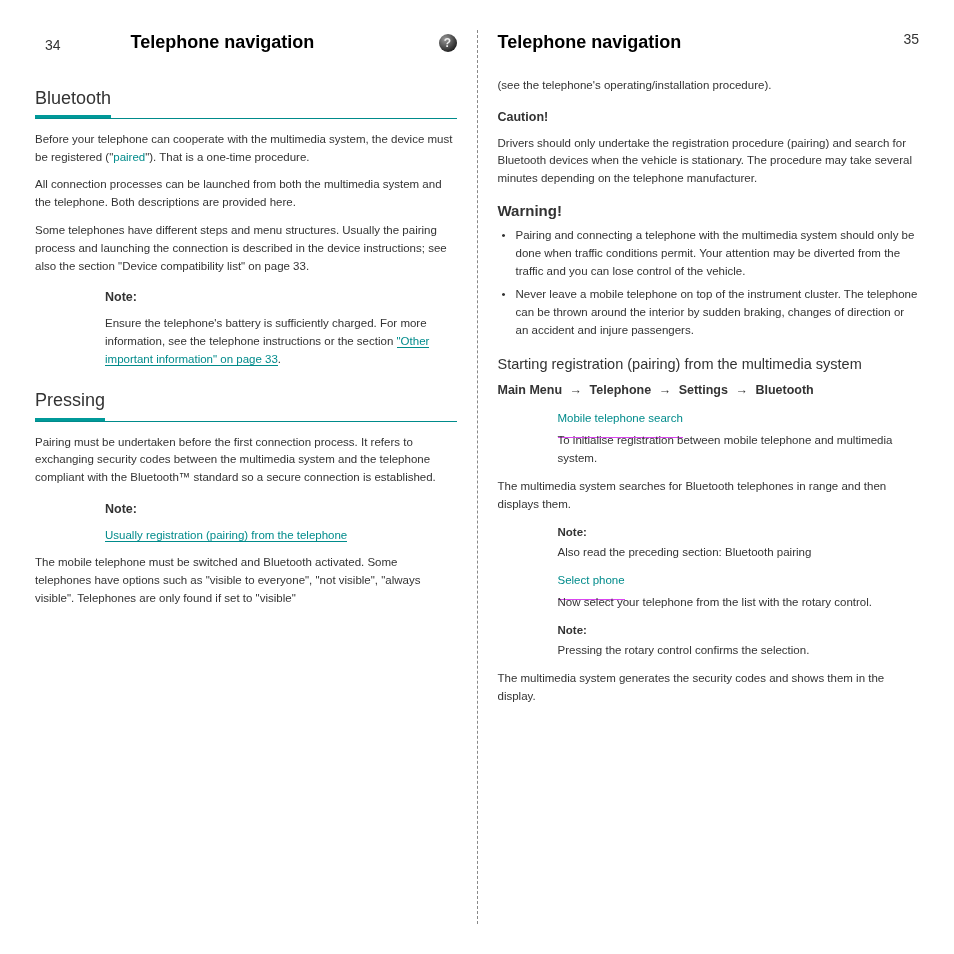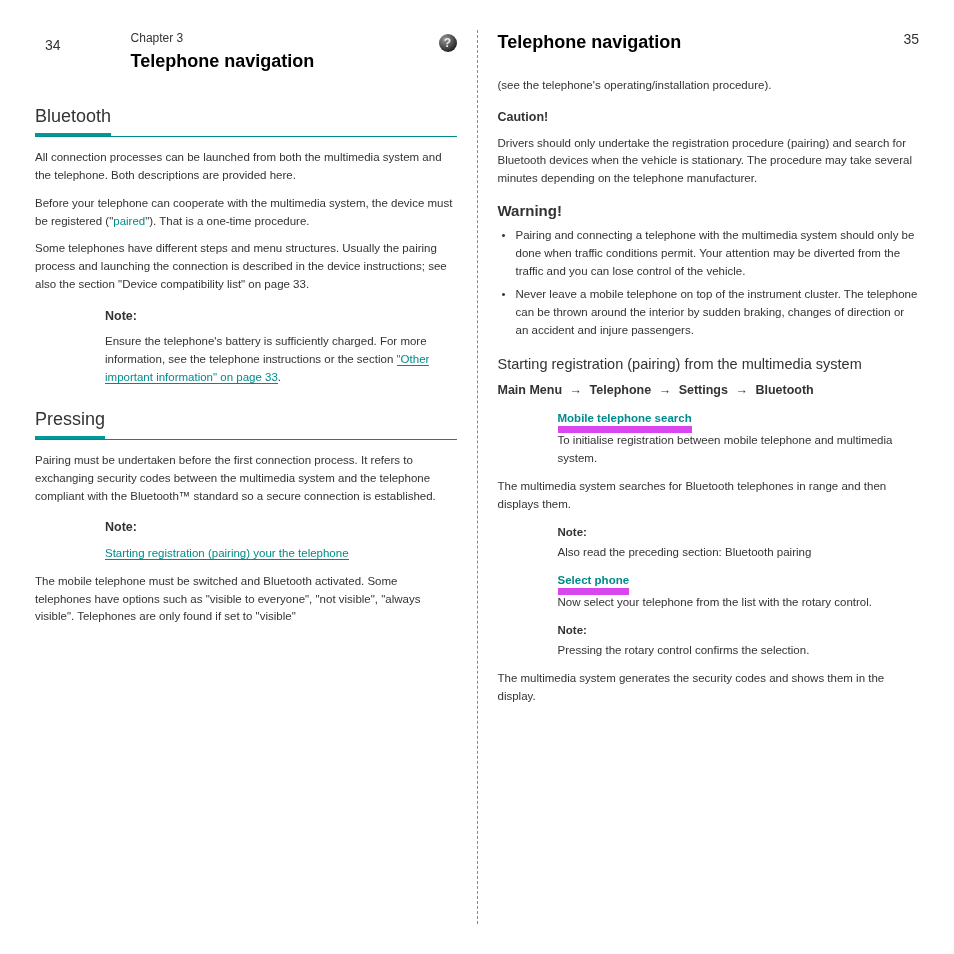--- a/index.html
+++ b/index.html
@@ -144,24 +144,24 @@
     color: #333;
     font-weight: bold;
     margin-bottom: 10px;
   }
   .breadcrumb .arrow {
     font-weight: normal;
     margin: 0 4px;
   }
   .menu-item {
     color: #008b8b;
-    border-bottom: 7px solid #d946ef;
-    font-size: 11.5px;
-    font-weight: bold;
-    padding-bottom: 2px;
+    border-bottom: 1px solid #d946ef;
+    font-size: 11.5px;
+    font-weight: normal;
+    padding-bottom: 13px;
   }
   .menu-block {
     margin-left: 60px;
     margin-bottom: 10px;
     margin-top: 6px;
   }
   .menu-block .menu-label {
     font-size: 11.5px;
     font-weight: normal;
     color: #333;
@@ -172,51 +172,50 @@
 </style>
 </head>
 <body>
 
 <div class="page">
 
   <div class="col col-left">
     <div class="header">
       <div class="page-num-left">34</div>
       <div class="chapter-block" style="margin-left:70px;">
-        <div class="chapter-num">Chapter 3</div>
         <div class="chapter-title">Telephone navigation</div>
       </div>
       <div class="help-icon">?</div>
     </div>
 
     <div class="section-title-wrap">
       <span class="section-title">Bluetooth</span>
     </div>
-    <p>All connection processes can be launched from both the multimedia system and the telephone. Both descriptions are provided here.</p>
     <p>
       <span>Before your telephone can cooperate with the multimedia system, the device must be registered ("</span><span class="teal">paired</span><span>"). That is a one-time procedure.</span>
     </p>
+    <p>All connection processes can be launched from both the multimedia system and the telephone. Both descriptions are provided here.</p>
     <p>
       <span>Some telephones have different steps and menu structures. Usually the pairing process and launching the connection is described in the device instructions; see also the section "</span><span>Device compatibility list</span><span>" on page 33.</span>
     </p>
     <div class="indent">
       <div class="subhead">Note:</div>
       <p>
         <span>Ensure the telephone's battery is sufficiently charged. For more information, see the telephone instructions or the section </span><span class="link">"Other important information" on page 33</span><span>.</span>
       </p>
     </div>
 
     <div class="section-title-wrap" style="margin-top:20px;">
       <span class="section-title">Pressing</span>
     </div>
     <p>Pairing must be undertaken before the first connection process. It refers to exchanging security codes between the multimedia system and the telephone compliant with the Bluetooth™ standard so a secure connection is established.</p>
     <div class="indent">
       <div class="subhead">Note:</div>
       <p>
-        <span class="link">Starting registration (pairing) your the telephone</span>
+        <span class="link">Usually registration (pairing) from the telephone</span>
       </p>
     </div>
     <p>The mobile telephone must be switched and Bluetooth activated. Some telephones have options such as "visible to everyone", "not visible", "always visible". Telephones are only found if set to "visible"</p>
   </div>
 
   <div class="divider"></div>
 
   <div class="col col-right">
     <div class="right-header">
       <div class="chapter-title">Telephone navigation</div>

